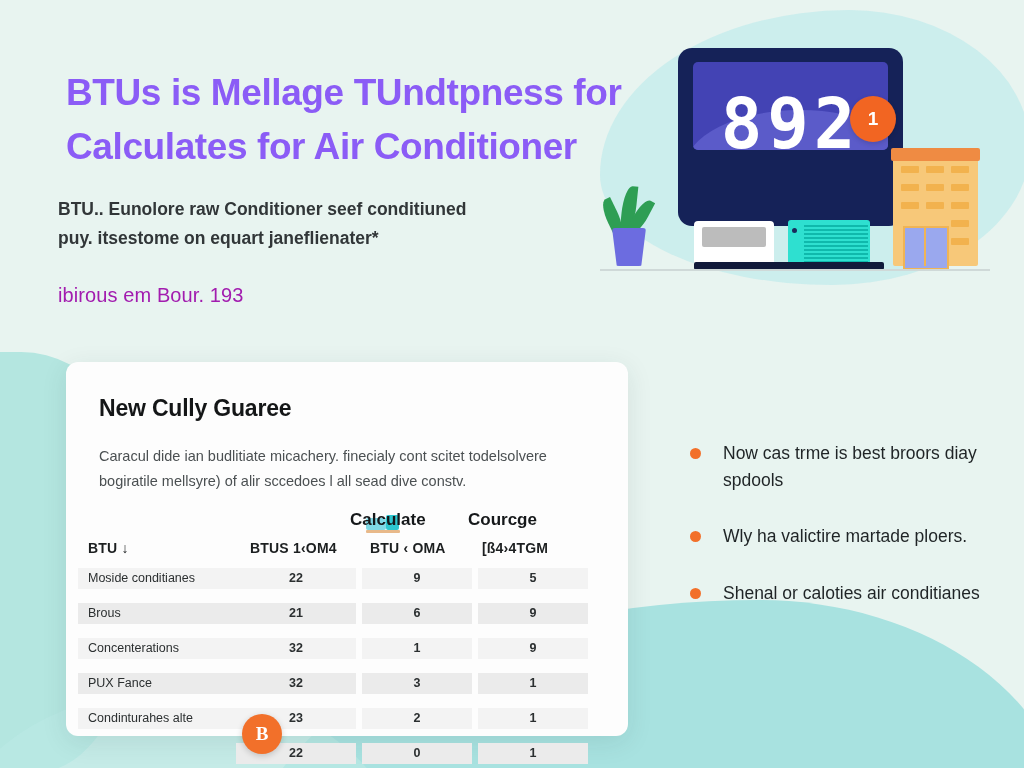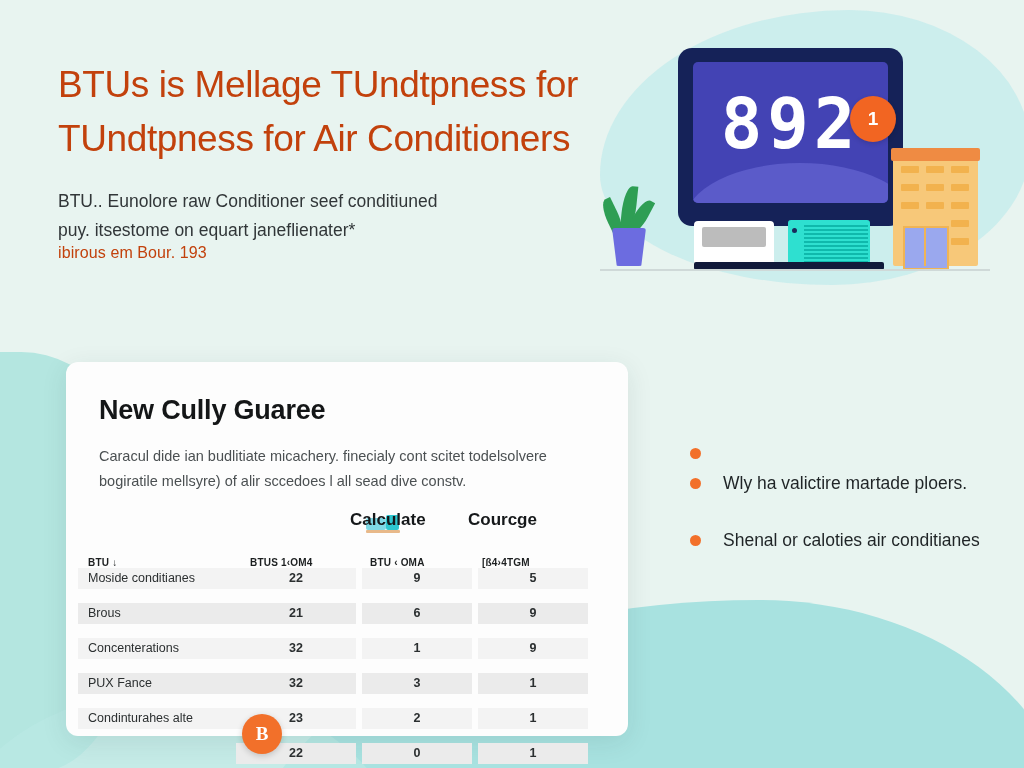--- a/index.html
+++ b/index.html
@@ -31,38 +31,38 @@
   .wave-bottom2{
     position:absolute;left:-60px;top:690px;width:460px;height:180px;
     background:#b9e8e4;
     border-radius:50% 50% 0 0/100% 90% 0 0;
     opacity:.75;
   }
 
   
   .hero{position:absolute;left:58px;top:58px;width:580px;}
   .hero h1{
-    margin:0;font-size:37px;line-height:1.45;font-weight:400;
-    color:#c2410c;letter-spacing:-.4px;
+    margin:8px;font-size:37px;line-height:1.45;font-weight:700;
+    color:#8b5cf6;letter-spacing:-.4px;
   }
   .hero .sub{
-    margin-top:22px;font-size:17.5px;line-height:1.62;color:#313638;font-weight:400;
+    margin-top:22px;font-size:17.5px;line-height:1.62;color:#313638;font-weight:700;
   }
   .hero .kicker{
-    margin-top:0;font-size:16px;color:#c2410c;font-weight:500;letter-spacing:.1px;
+    margin-top:32px;font-size:20px;color:#a21caf;font-weight:500;letter-spacing:.1px;
   }
 
   
   .illus{position:absolute;left:598px;top:38px;width:400px;height:245px;}
   .monitor-body{
     position:absolute;left:80px;top:10px;width:225px;height:178px;
     background:#152258;border-radius:14px;
   }
   .monitor-screen{
-    position:absolute;left:15px;top:14px;width:195px;height:141px;
+    position:absolute;left:15px;top:14px;width:195px;height:88px;
     background:#4343b4;border-radius:5px;overflow:hidden;
   }
   .screen-wave{
     position:absolute;left:-8px;bottom:-18px;width:230px;height:58px;
     background:#5b5bc9;border-radius:50% 50% 0 0/100% 100% 0 0;
   }
   .digits{
     position:absolute;left:0;right:0;top:14px;text-align:center;
     font-family:"DejaVu Sans Mono","Liberation Mono",monospace;
     font-size:69px;line-height:96px;font-weight:700;color:#ffffff;
@@ -111,32 +111,32 @@
   .ground-line{position:absolute;left:2px;top:231px;width:390px;height:2px;background:#cfd9d8;}
 
   
   .card{
     position:absolute;left:66px;top:362px;width:562px;height:374px;
     background:#fdfdfd;border-radius:12px;
     box-shadow:0 6px 26px rgba(30,60,60,.10);
   }
   .card h2{
     margin:0;position:absolute;left:33px;top:33px;
-    font-size:27px;font-weight:700;color:#141617;letter-spacing:-.2px;
+    font-size:23px;font-weight:700;color:#141617;letter-spacing:-.2px;
   }
   .card-desc{
     position:absolute;left:33px;top:82px;width:500px;
     font-size:14.5px;line-height:1.72;color:#4b5052;
   }
 
   
   .tbl{position:absolute;left:12px;top:148px;width:538px;}
   .thead{position:relative;height:58px;}
   .th{
-    position:absolute;bottom:0;font-size:10px;font-weight:700;color:#1c1f20;
+    position:absolute;bottom:12px;font-size:14px;font-weight:700;color:#1c1f20;
     letter-spacing:.2px;white-space:nowrap;
   }
   .th-cap{
     position:absolute;font-size:17px;font-weight:700;color:#15181a;white-space:nowrap;
   }
   .mini-illo{
     position:absolute;left:288px;top:4px;width:34px;height:22px;
   }
   .mini-illo .m1{position:absolute;left:0;top:4px;width:20px;height:12px;background:#7fd9e6;border-radius:2px;}
   .mini-illo .m2{position:absolute;left:20px;top:1px;width:13px;height:15px;background:#2ec6cf;border-radius:2px;}
@@ -175,21 +175,21 @@
 <div class="stage">
 
   <div class="blob-top"></div>
   <div class="blob-left"></div>
   <div class="wave-bottom"></div>
   <div class="wave-bottom2"></div>
 
   <div class="hero">
     <h1>
       <span>BTUs is Mellage TUndtpness for</span><br>
-      <span>TUndtpness for Air Conditioners</span>
+      <span>Calculates for Air Conditioner</span>
     </h1>
     <div class="sub">
       <span>BTU.. Eunolore raw Conditioner seef conditiuned</span><br>
       <span>puy. itsestome on equart janeflienater*</span>
     </div>
     <div class="kicker">ibirous em Bour. 193</div>
   </div>
 
   <div class="illus">
     <div class="monitor-body">
@@ -294,20 +294,21 @@
         </div>
       </div>
     </div>
 
     <div class="card-badge">B</div>
   </div>
 
   <div class="bullets">
     <div class="bullet">
       <span class="dot"></span>
+      <div class="btext">Now cas trme is best broors diay spdools</div>
     </div>
     <div class="bullet">
       <span class="dot"></span>
       <div class="btext">Wly ha valictire martade ploers.</div>
     </div>
     <div class="bullet">
       <span class="dot"></span>
       <div class="btext">Shenal or caloties air conditianes</div>
     </div>
   </div>

